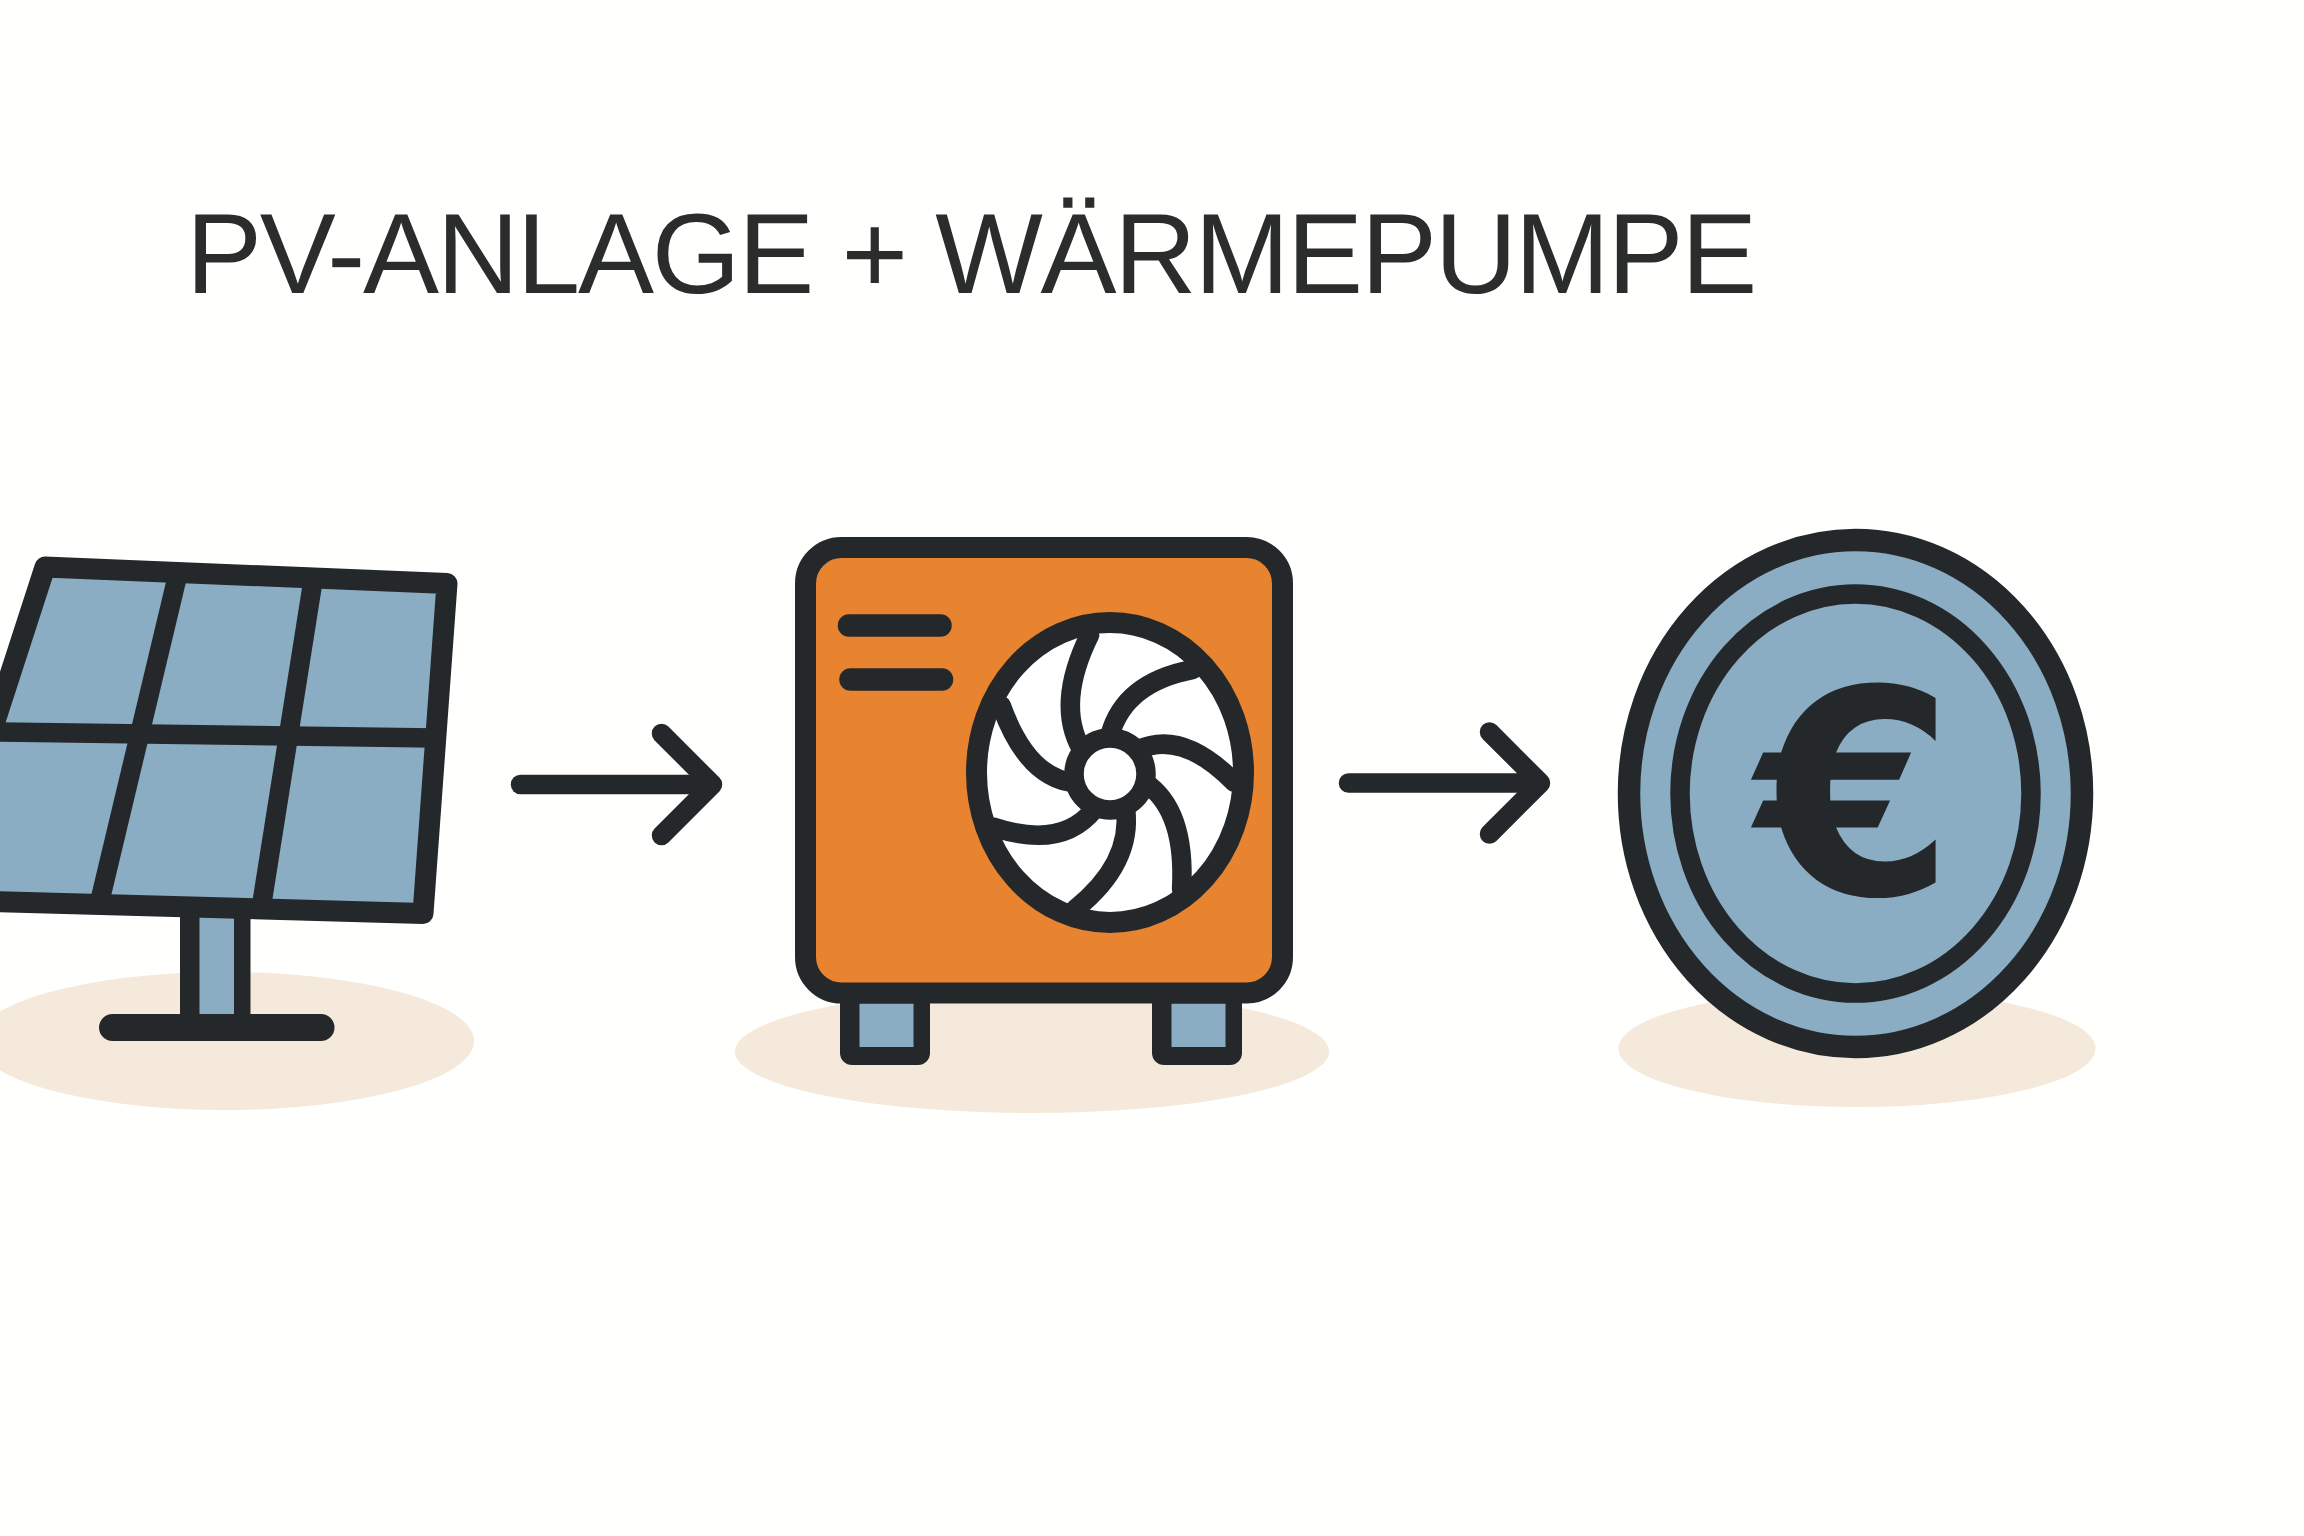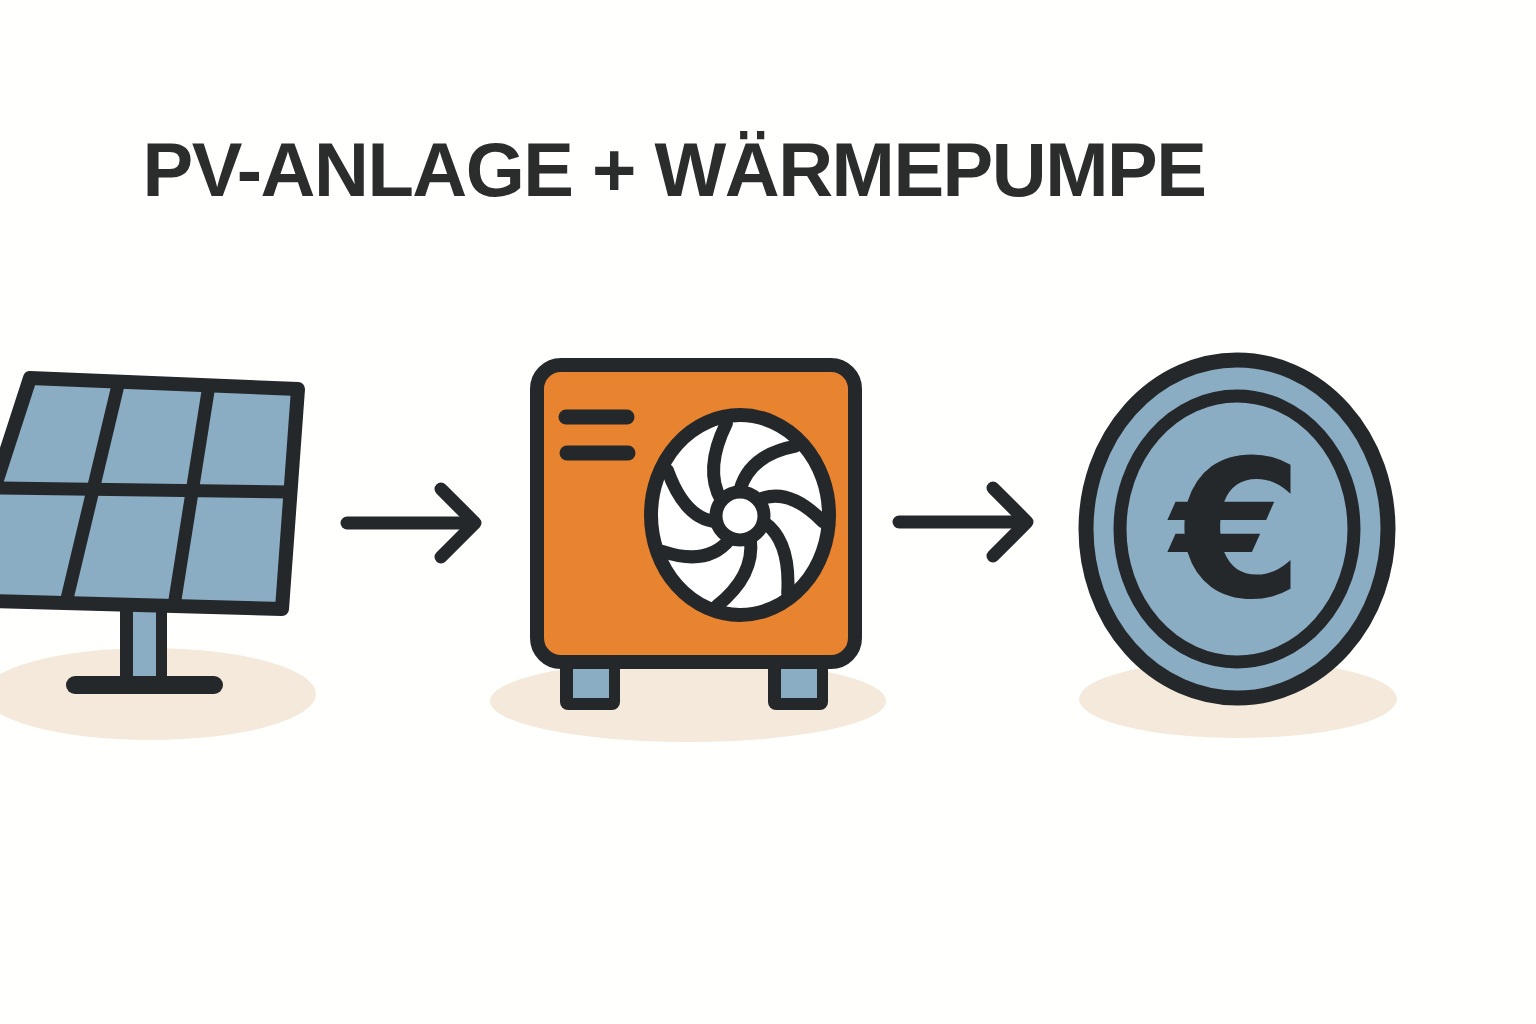--- a/index.html
+++ b/index.html
@@ -7,23 +7,22 @@
     --blue:#8badc4; --orange:#e8832f; --shadow:#f4e9da; --fan-white:#ffffff;
   }
   html,body{margin:0;padding:0;}
   body{
     width:1536px;height:1024px;overflow:hidden;
     background:var(--paper);
     font-family:"Liberation Sans","DejaVu Sans",sans-serif;
   }
   .canvas{position:relative;width:1536px;height:1024px;}
   .title{
-    position:absolute;left:109px;top:126px;width:1130px;
-    text-align:center;
-    font-size:76px;font-weight:700;letter-spacing:-1.5px;
+    position:absolute;left:124px;top:126px;width:1130px;
+    font-size:76px;font-weight:400;letter-spacing:-1.5px;
     color:var(--title-ink);
     white-space:nowrap;
   }
   svg{position:absolute;left:0;top:0;}
   .f-ink{fill:var(--ink);}
   .f-blue{fill:var(--blue);}
   .f-orange{fill:var(--orange);}
   .f-shadow{fill:var(--shadow);}
   .f-white{fill:var(--fan-white);}
   .s-ink{stroke:var(--ink);}

